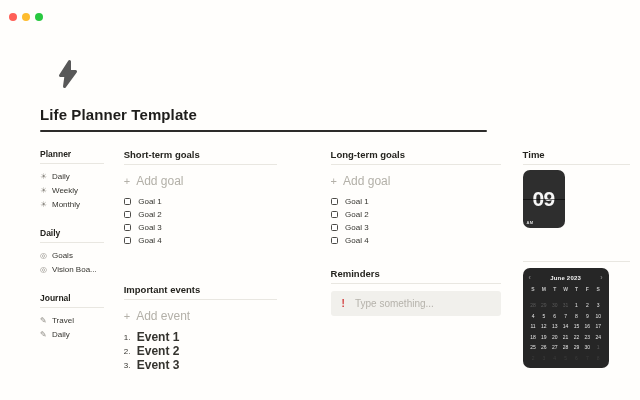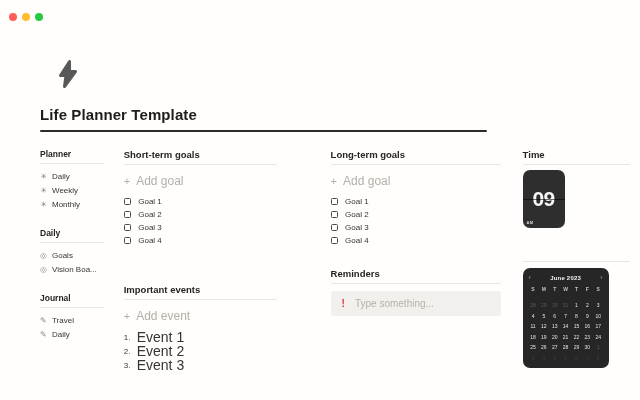--- a/index.html
+++ b/index.html
@@ -41,21 +41,21 @@
   .add-label { font-size:12px; }
 
   
   .chk-row { display:flex; align-items:center; height:13px; cursor:pointer; }
   .chk-box { width:7.5px; height:7.5px; border:1px solid #4c4b47; border-radius:1.5px; background:#fff; margin-right:7px; flex:0 0 auto; }
   .chk-label { font-size:8px; color:#35342f; }
 
   
   .evt-row { display:flex; align-items:center; height:14px; cursor:pointer; }
   .evt-num { font-size:8px; width:13px; color:#35342f; }
-  .evt-label { font-size:14px; color:#35342f; }
+  .evt-label { font-size:12px; color:#35342f;font-weight:bold; }
 
   .gap-events { margin-top:37px; }
   .gap-agenda { margin-top:30px; }
   .gap-reminders { margin-top:21px; }
   .gap-calendar { margin-top:33px; }
 
   
   .callout { margin-top:7px; width:170px; height:25px; background:#f1f0ec; border-radius:3px; display:flex; align-items:center; padding-left:11px; cursor:text; }
   .callout-icon { color:#d23b3b; font-weight:bold; font-size:10px; margin-right:10px; }
   .callout-text { font-size:10px; color:#b5b2ab; }

